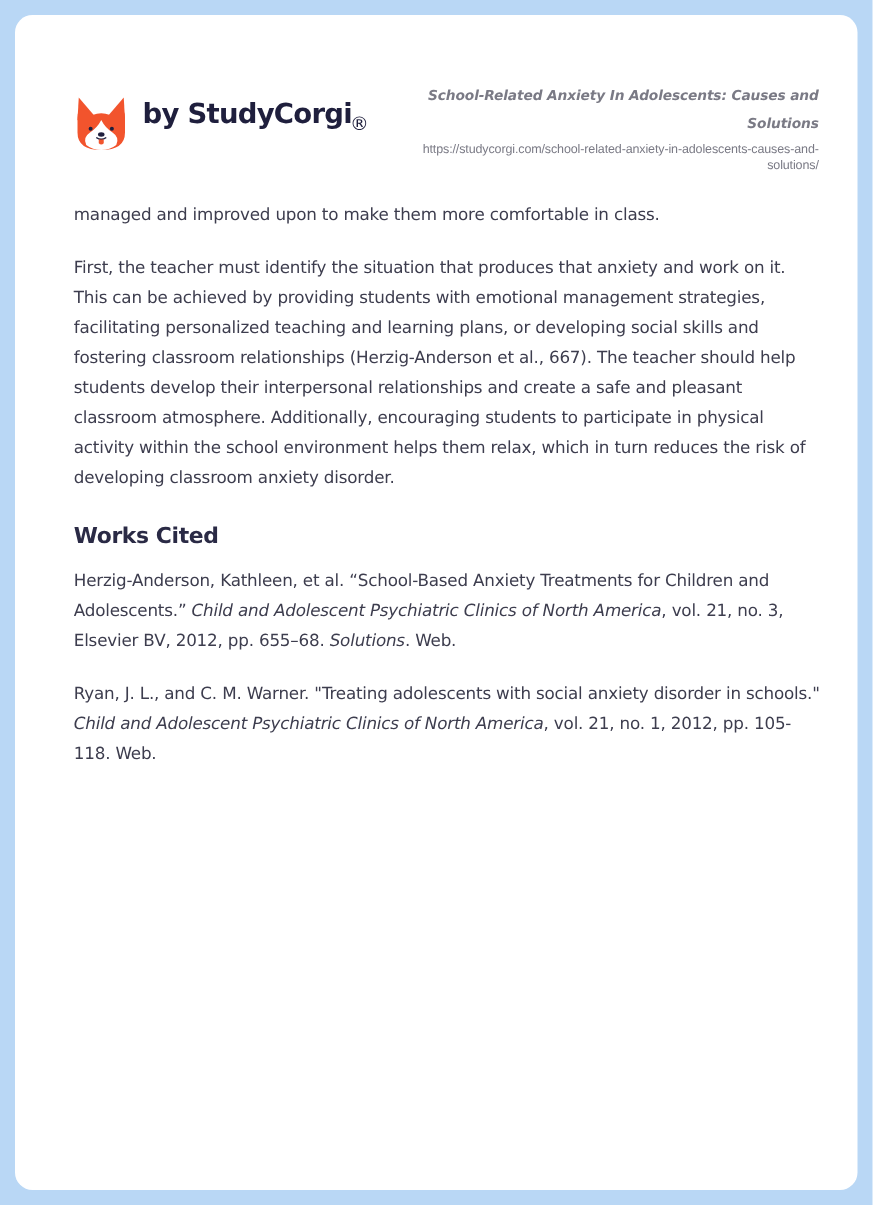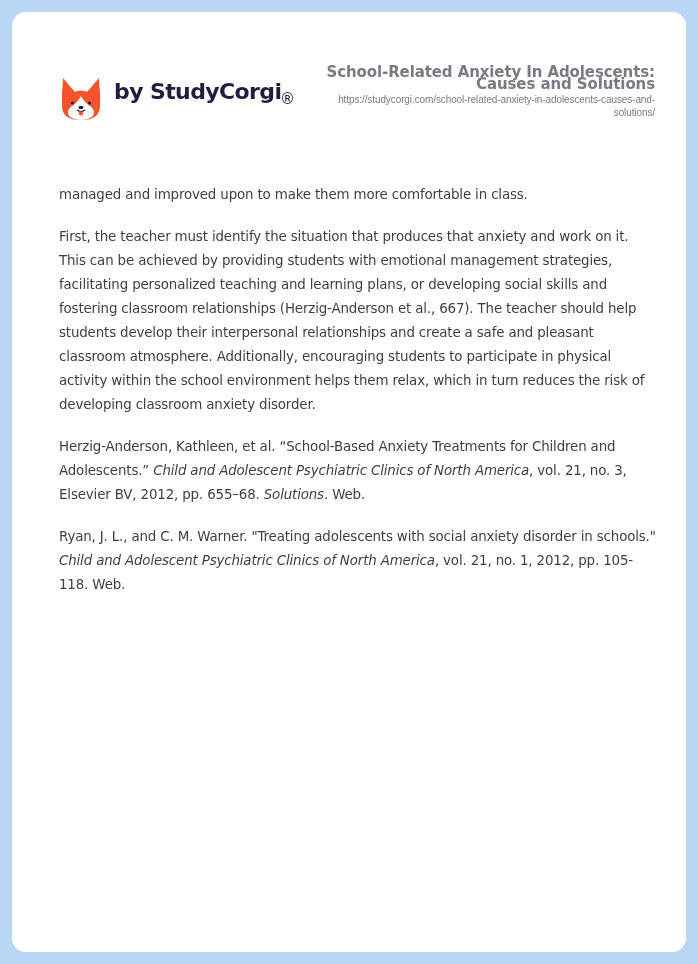--- a/index.html
+++ b/index.html
@@ -65,37 +65,38 @@
     .doc-meta {
       position: absolute;
       right: 31px;
       top: 54px;
       width: 350px;
       text-align: right;
     }
     .doc-title {
       font-family: "DejaVu Sans", sans-serif;
       font-weight: bold;
-      font-size: 15px;
-      line-height: 12px;
+      font-size: 11px;
+      line-height: 22px;
       color: #7a7a85;
       letter-spacing: -0.1px;
+      font-style: italic;
     }
     .doc-url {
       margin-top: 3px;
       font-family: Liberation Sans, sans-serif;
       font-size: 10px;
       line-height: 13px;
       color: #7a7a85;
       letter-spacing: -0.1px;
     }
     .content {
       position: absolute;
       left: 47px;
-      top: 171px;
+      top: 149px;
       width: 600px;
       color: #3d3d4e;
       font-family: "DejaVu Sans", sans-serif;
       font-size: 13.4px;
       line-height: 24px;
       letter-spacing: -0.15px;
     }
     .content p {
       margin: 0 0 18px 0;
     }
@@ -144,20 +145,21 @@
     <div class="doc-meta">
       <div class="doc-title">School-Related Anxiety In Adolescents: Causes and Solutions</div>
       <div class="doc-url">https://studycorgi.com/school-related-anxiety-in-adolescents-causes-and-solutions/</div>
     </div>
   </div>
 
   <div class="content">
     <p>managed and improved upon to make them more comfortable in class.</p>
     <p>First, the teacher must identify the situation that produces that anxiety and work on it. This can be achieved by providing students with emotional management strategies, facilitating personalized teaching and learning plans, or developing social skills and fostering classroom relationships (Herzig-Anderson et al., 667). The teacher should help students develop their interpersonal relationships and create a safe and pleasant classroom atmosphere. Additionally, encouraging students to participate in physical activity within the school environment helps them relax, which in turn reduces the risk of developing classroom anxiety disorder.</p>
 
+    <h2>Works Cited</h2>
 
     <p>
       <span>Herzig-Anderson, Kathleen, et al. “School-Based Anxiety Treatments for Children and Adolescents.” </span><em>Child and Adolescent Psychiatric Clinics of North America</em><span>, vol. 21, no. 3, Elsevier BV, 2012, pp. 655–68. </span><em>Solutions</em><span>. Web.</span>
     </p>
 
     <p>
       <span>Ryan, J. L., and C. M. Warner. "Treating adolescents with social anxiety disorder in schools." </span><em>Child and Adolescent Psychiatric Clinics of North America</em><span>, vol. 21, no. 1, 2012, pp. 105-118. Web.</span>
     </p>
   </div>
 

